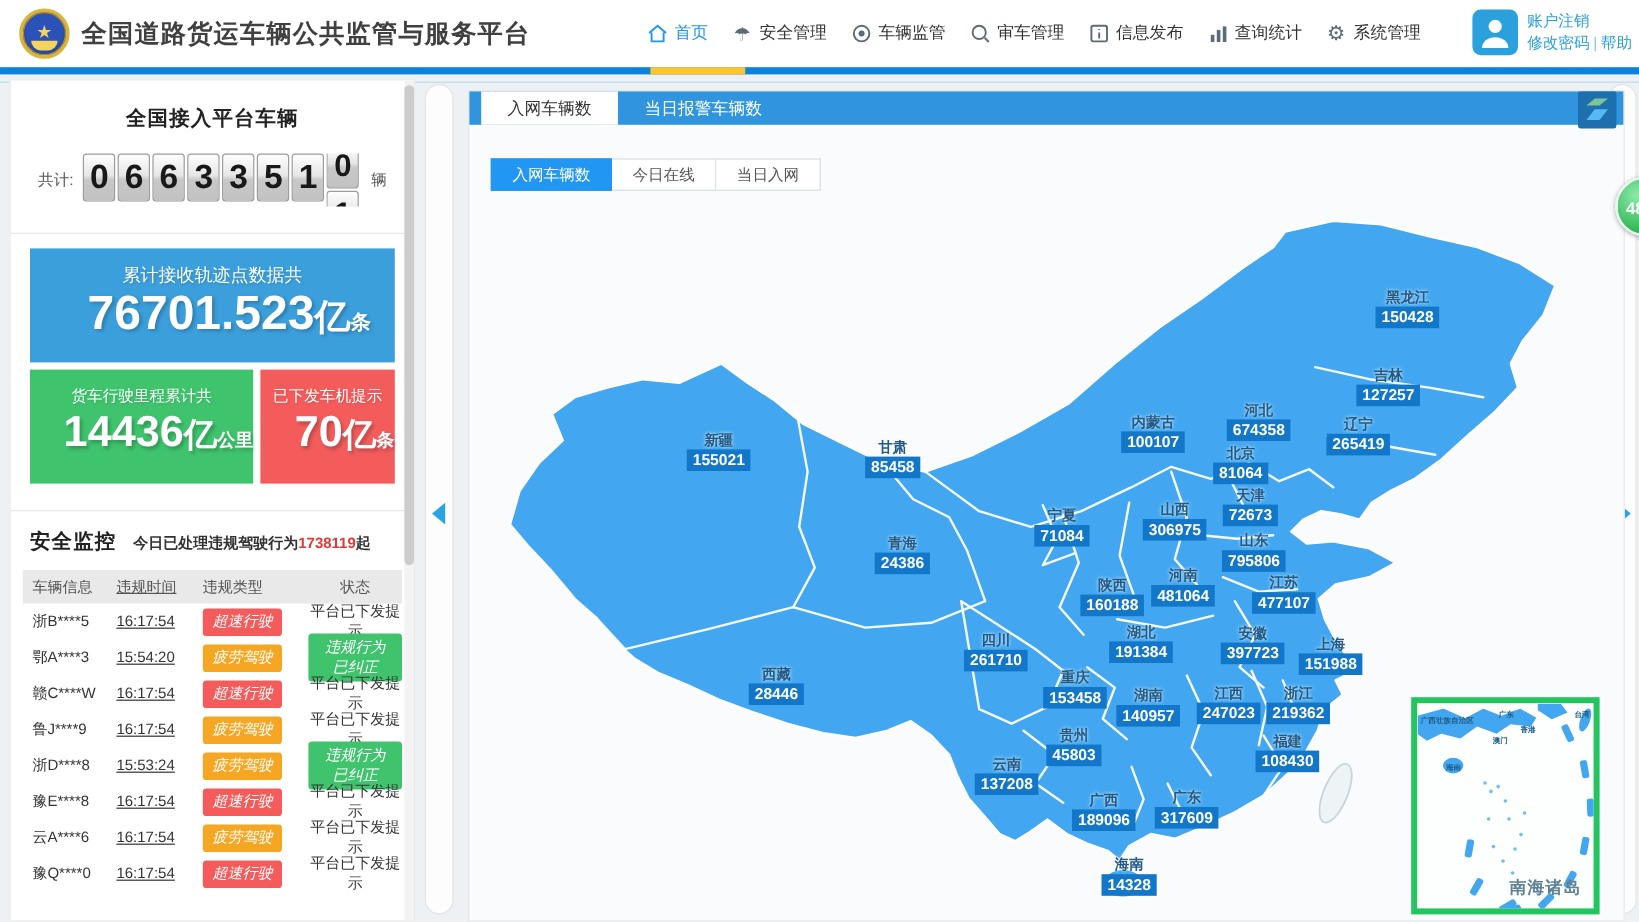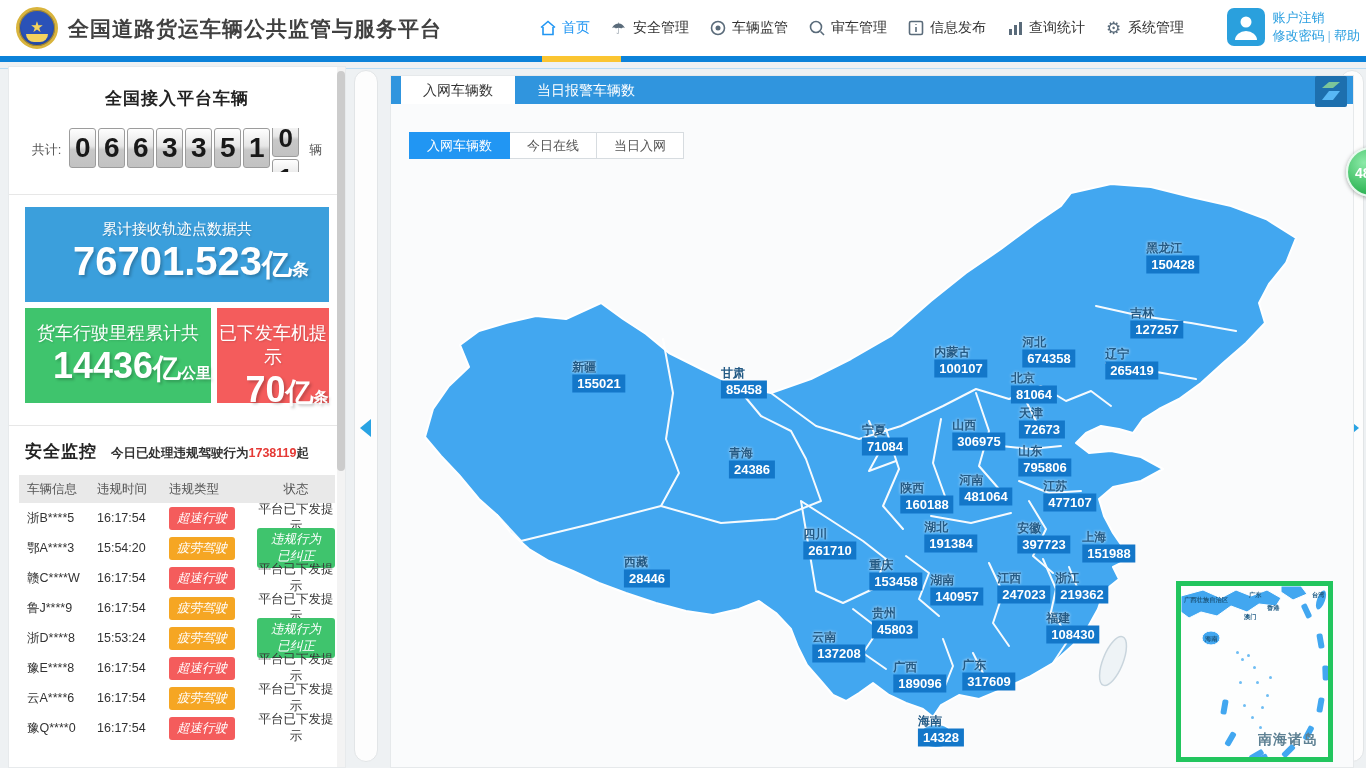--- a/index.html
+++ b/index.html
@@ -56,31 +56,31 @@
   .sb-heading { font-size:17px; font-weight:bold; color:#222; margin:16px 0 0 16px; letter-spacing:1px; }
 
   .box-blue { margin:12px 16px 0 16px; height:95px; background:#3b9fdc; color:#fff; text-align:center; }
   .box-blue .bl { font-size:15px; padding-top:13px; text-shadow:1px 1px 2px rgba(0,0,0,.18); }
   .big-num { font-weight:bold; text-shadow:2px 2px 3px rgba(0,0,0,.22); white-space:nowrap;padding-left:28px; }
   .box-blue .big-num { font-size:40px; line-height:44px; }
   .u-big { font-size:30px; } .u-small { font-size:17px; }
   .box-row { display:flex; gap:6px; margin:6px 16px 0 16px; }
   .box-green { flex:1.27; height:95px; background:#3fc46d; color:#fff; text-align:center; }
   .box-red { flex:1; height:95px; background:#f45c5c; color:#fff; text-align:center; }
-  .box-row .bl { font-size:18px; padding-top:13px; text-shadow:1px 1px 2px rgba(0,0,0,.15); }
+  .box-row .bl { font-size:13px; padding-top:13px; text-shadow:1px 1px 2px rgba(0,0,0,.15); }
   .box-row .big-num { font-size:36px; line-height:42px; }
   .box-row .u-big { font-size:28px; } .box-row .u-small { font-size:15px; }
 
   .monitor-head { display:flex; align-items:baseline; margin:14px 10px 0 16px; }
   .today-line { font-size:12.5px; font-weight:bold; color:#333; margin-left:14px; white-space:nowrap; }
   .today-num { color:#e53935; }
   .vtable { margin:12px 10px 0 10px; font-size:12.5px; }
   .thead { display:flex; background:#e9e9e9; color:#555; height:28px; align-items:center; }
   .trow { display:flex; height:30px; align-items:center; color:#333; }
-  .c1 { width:78px; padding-left:8px; } .c2 { width:72px; } .c3 { width:88px; }
+  .c1 { width:78px; padding-left:8px; } .c2 { width:72px;text-decoration:underline; } .c3 { width:88px; }
   .c4 { flex:1; text-align:center; }
   .thead .c4 { text-align:center; }
   .badge { display:inline-block; color:#fff; border-radius:3px; padding:3px 8px; font-size:12.5px; }
   .badge.red { background:#f45c5c; } .badge.orange { background:#f5a623; } .badge.green { background:#3fc46d; }
 
   
   .v-strip { position:absolute; top:70px; bottom:6px; width:24px; background:#fdfdfd;
     border:1px solid #e2e5e7; border-radius:12px; cursor:pointer; }
   .v-strip.left { left:354px; } .v-strip.right { left:1340px; }
   .tri { position:absolute; top:348px; left:5px; width:0; height:0; border-top:9px solid transparent; border-bottom:9px solid transparent; }
@@ -94,21 +94,21 @@
   .tab { display:inline-block; height:28px; line-height:28px; padding:0 22px; font-size:14px; color:#fff; cursor:pointer; }
   .tab.active { background:#fff; color:#333; margin-left:10px; }
   .switch-btn { position:absolute; right:6px; top:0; width:32px; height:31px; background:#1d6fae; border-radius:2px; cursor:pointer; }
   .subtabs { position:absolute; left:18px; top:56px; display:flex; z-index:10; }
   .subtab { height:27px; line-height:25px; padding:0 17px; font-size:13px; color:#555; background:#fff;
     border:1px solid #d7dce0; cursor:pointer; }
   .subtab + .subtab { border-left:none; }
   .subtab.active { background:#2196f3; border-color:#2196f3; color:#fff; }
 
   .china-svg { position:absolute; left:0; top:0; width:964px; height:693px; }
-  .plabel { position:absolute; transform:translate(-50%,-50%); text-align:left; z-index:5; pointer-events:none; white-space:nowrap; }
+  .plabel { position:absolute; transform:translate(-50%,-50%); text-align:center; z-index:5; pointer-events:none; white-space:nowrap; }
   .pname { font-size:12px; font-weight:bold; color:#235a85; text-shadow:0 0 3px rgba(255,255,255,.9); line-height:14px; }
   .pval { display:inline-block; margin-top:1px; background:#1377c9; color:#fff; font-weight:bold; font-size:13px;
     padding:1px 5px; line-height:16px; }
 
   
   .inset { position:absolute; left:785px; top:505px; width:157px; height:181px; background:#fdfefe;
     border:5px solid #22c55e; overflow:hidden; z-index:6;font-weight:bold; }
   .inset-label { position:absolute; right:10px; bottom:8px; font-size:14px; color:#5e8193; letter-spacing:1px; }
   .dash { position:absolute; width:15px; height:6px; background:#42a7f0; border-radius:2px; }
   .idot { position:absolute; width:3px; height:3px; background:#6fbdf3; border-radius:50%; }

